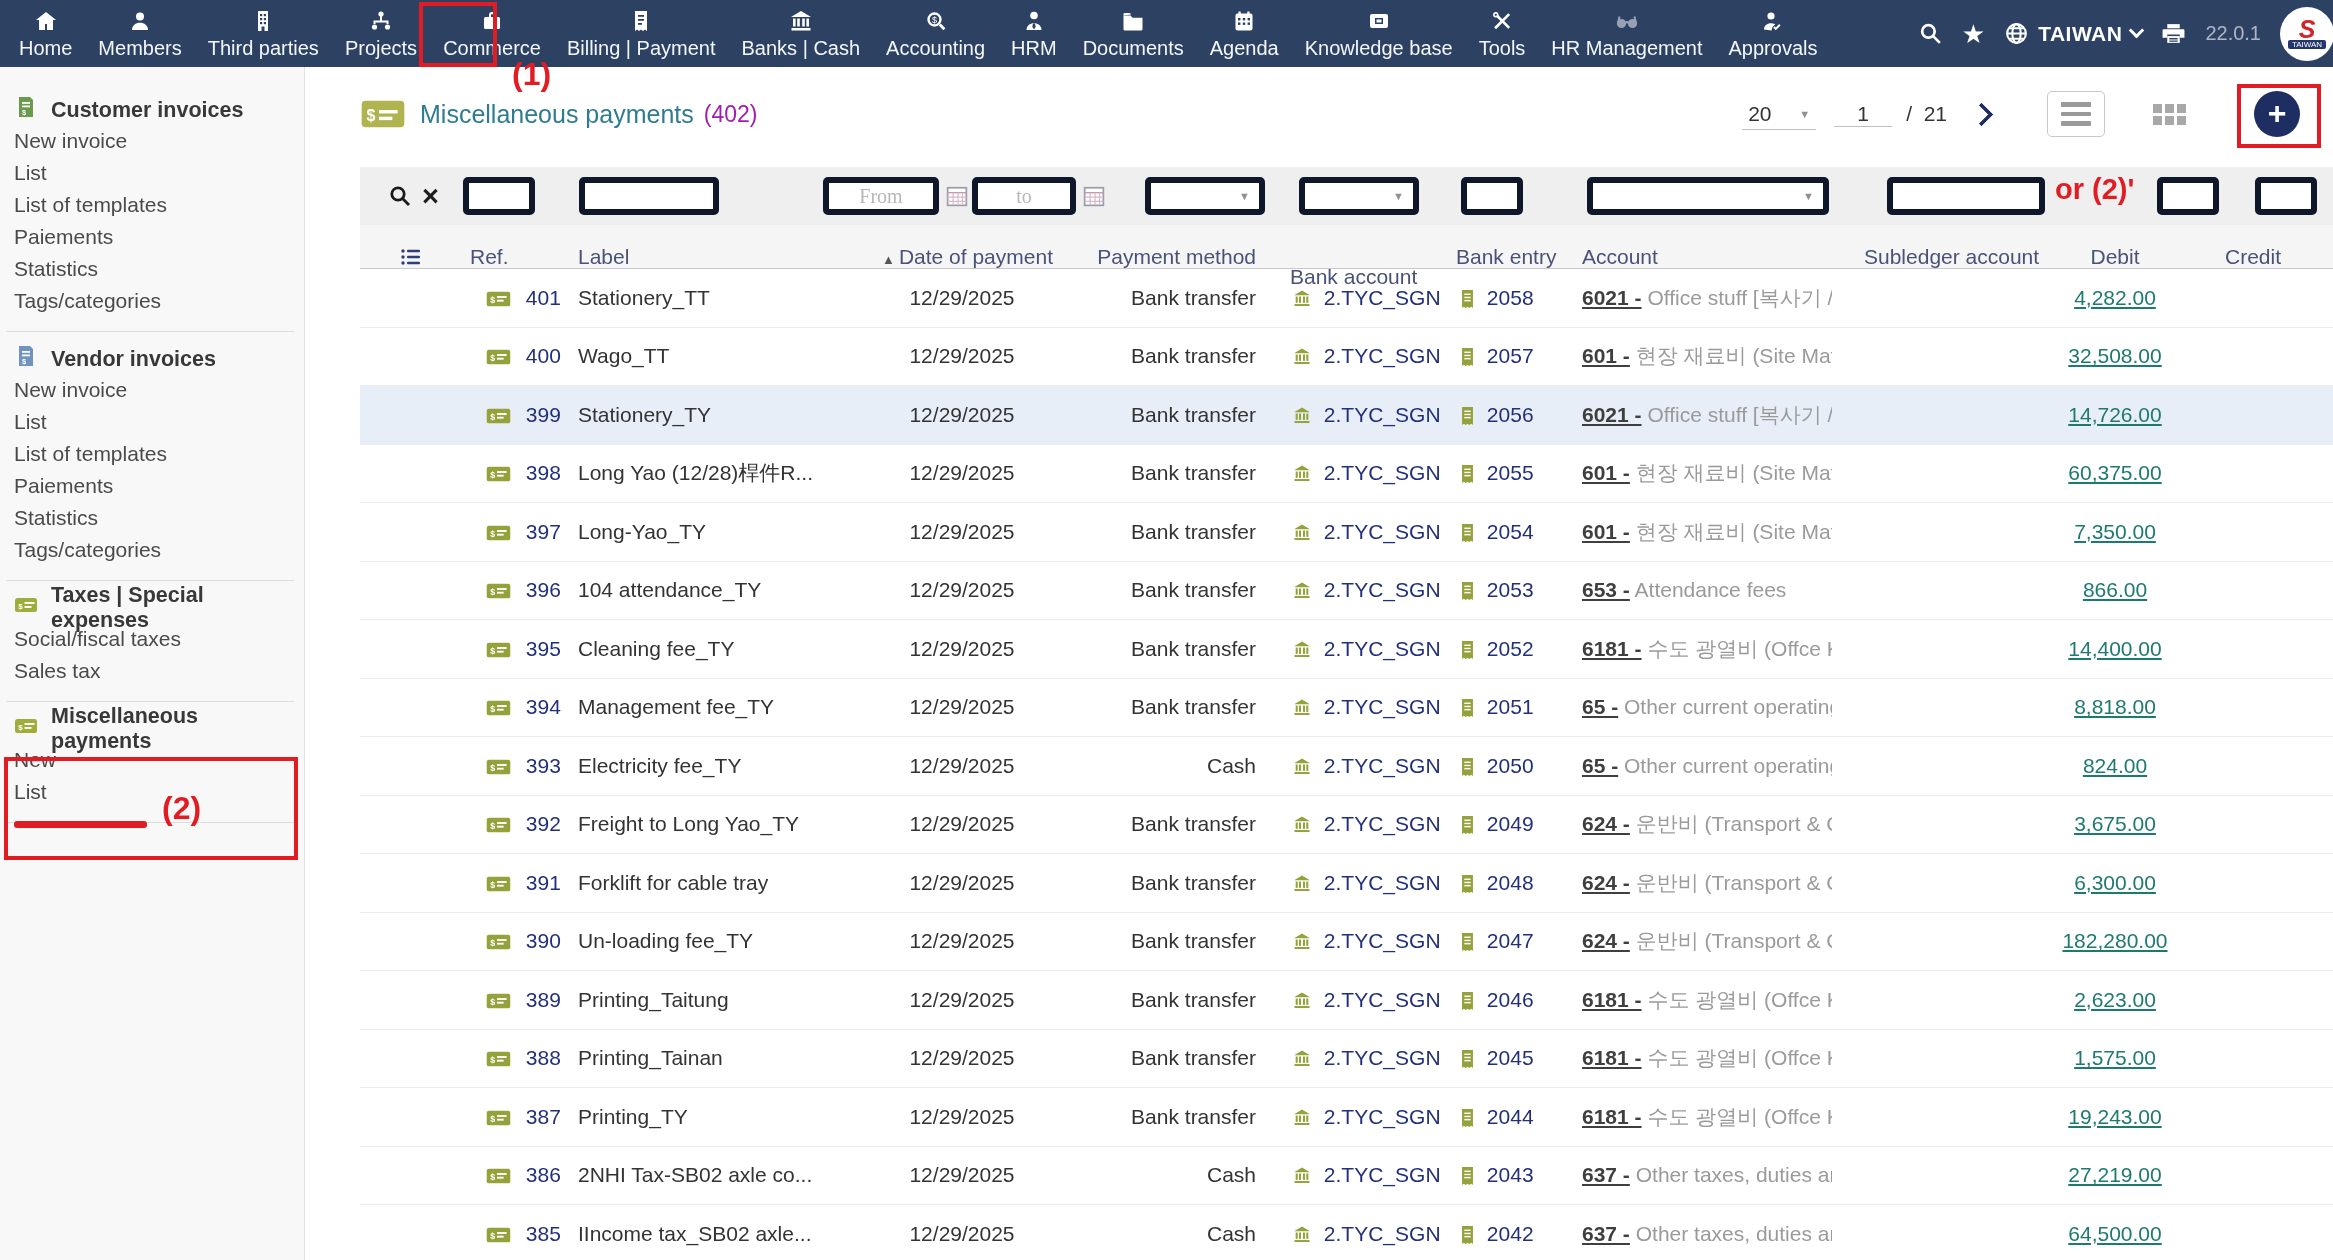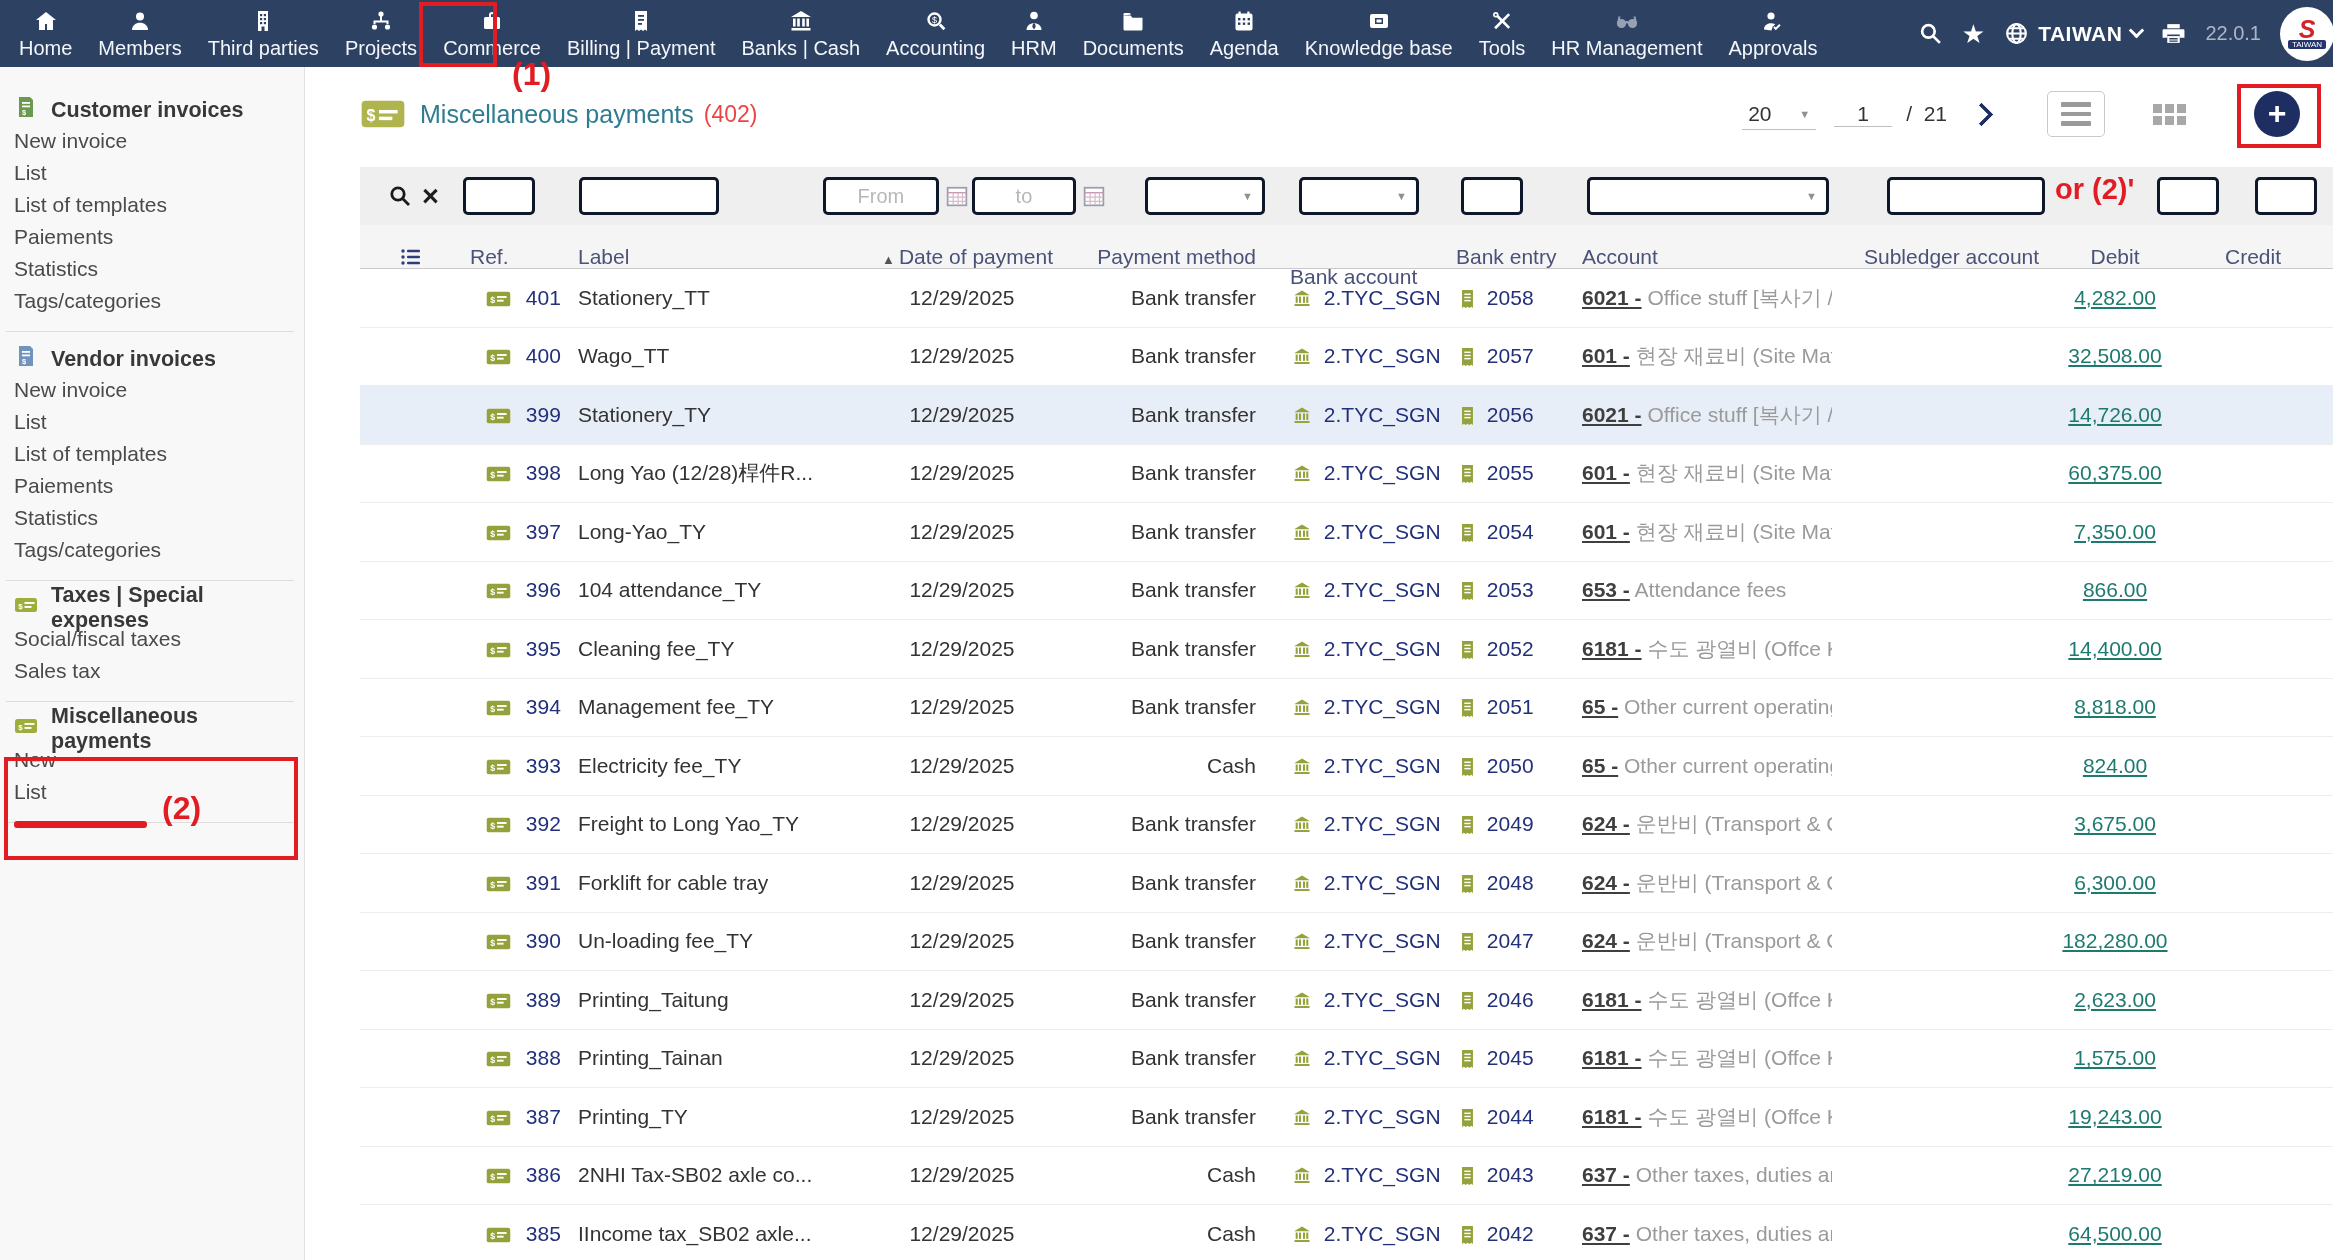--- a/index.html
+++ b/index.html
@@ -39,21 +39,21 @@
   .side-title svg { width:24px; height:24px; }
   .side-link { display:block; line-height:32px; padding-left:8px; font-size:21px; color:#4a4a4a;
     text-decoration:none; cursor:pointer; white-space:nowrap; }
 
   .main { flex:1; padding-left:55px; }
 
   
   .title-row { height:62px; margin-top:16px; display:flex; align-items:center; }
   .ttl-ico svg { width:46px; height:32px; display:block; }
   .page-title { font-size:25px; font-weight:400; color:#2e7c90; margin-left:14px; white-space:nowrap; }
-  .page-count { font-size:23px; color:#ef4444; margin-left:10px; }
+  .page-count { font-size:23px; color:#a21caf; margin-left:10px; }
   .right-tools { margin-left:auto; display:flex; align-items:center; }
   .pagesize { width:74px; border-bottom:1px solid #bfbfbf; display:flex; justify-content:space-between;
     align-items:center; font-size:21px; color:#333; padding:3px 6px; cursor:pointer; }
   .pagesize .caret { font-size:11px; color:#909090; }
   .pageinput { width:58px; border:none; border-bottom:1px solid #bfbfbf; background:transparent;
     text-align:center; font-size:21px; color:#333; margin-left:18px; font-family:inherit; }
   .slash-total { font-size:21px; color:#333; margin-left:14px; white-space:nowrap; }
   .next-btn { margin-left:22px; width:26px; height:26px; position:relative; cursor:pointer; }
   .next-btn::before { content:""; position:absolute; left:4px; top:5px; width:13px; height:13px;
     border-top:4px solid #1e2e63; border-right:4px solid #1e2e63; transform:rotate(45deg); border-radius:1px; }
@@ -64,22 +64,22 @@
   .grid-btn { margin-left:48px; display:grid; grid-template-columns:repeat(3,9px); gap:3px; cursor:pointer; }
   .grid-btn i { width:9px; height:9px; background:#a8a8a8; display:block; }
   .plus-btn { margin-left:68px; margin-right:33px; width:46px; height:46px; border-radius:50%;
     background:#1e2e63; color:#fff; font-size:32px; font-weight:bold; display:flex; align-items:center;
     justify-content:center; cursor:pointer; line-height:1; padding-bottom:3px; }
 
   
   .filter-row { height:58px; margin-top:22px; background:#efeff0; display:flex; align-items:center; }
   .f-search { margin-left:28px; cursor:pointer; } .f-search svg { width:24px; height:24px; display:block; }
   .f-clear { margin-left:10px; font-size:29px; font-weight:bold; color:#1d1d1d; line-height:1; cursor:pointer; }
-  .f-in, .f-sel { height:38px; background:#fff; border:3px solid #0f172a; border-radius:5px;
-    font-size:20px; color:#555; font-family:Liberation Sans, sans-serif; }
+  .f-in, .f-sel { height:38px; background:#fff; border:6px solid #0f172a; border-radius:5px;
+    font-size:20px; color:#555; font-family:Liberation Serif, serif; }
   .f-in { padding:0 8px; }
   .f-in::placeholder { color:#b7b7b7; text-align:center; }
   .f-ref { width:72px; margin-left:24px; }
   .f-label { width:140px; margin-left:44px; }
   .f-from { width:116px; margin-left:104px; text-align:center; }
   .f-to { width:104px; margin-left:4px; text-align:center; }
   .cal { margin-left:7px; cursor:pointer; } .cal svg { width:22px; height:22px; display:block; }
   .f-sel { display:flex; align-items:center; justify-content:flex-end; padding-right:9px; cursor:pointer; }
   .f-sel .caret { font-size:11px; color:#909090; }
   .f-method { width:120px; margin-left:40px; }

